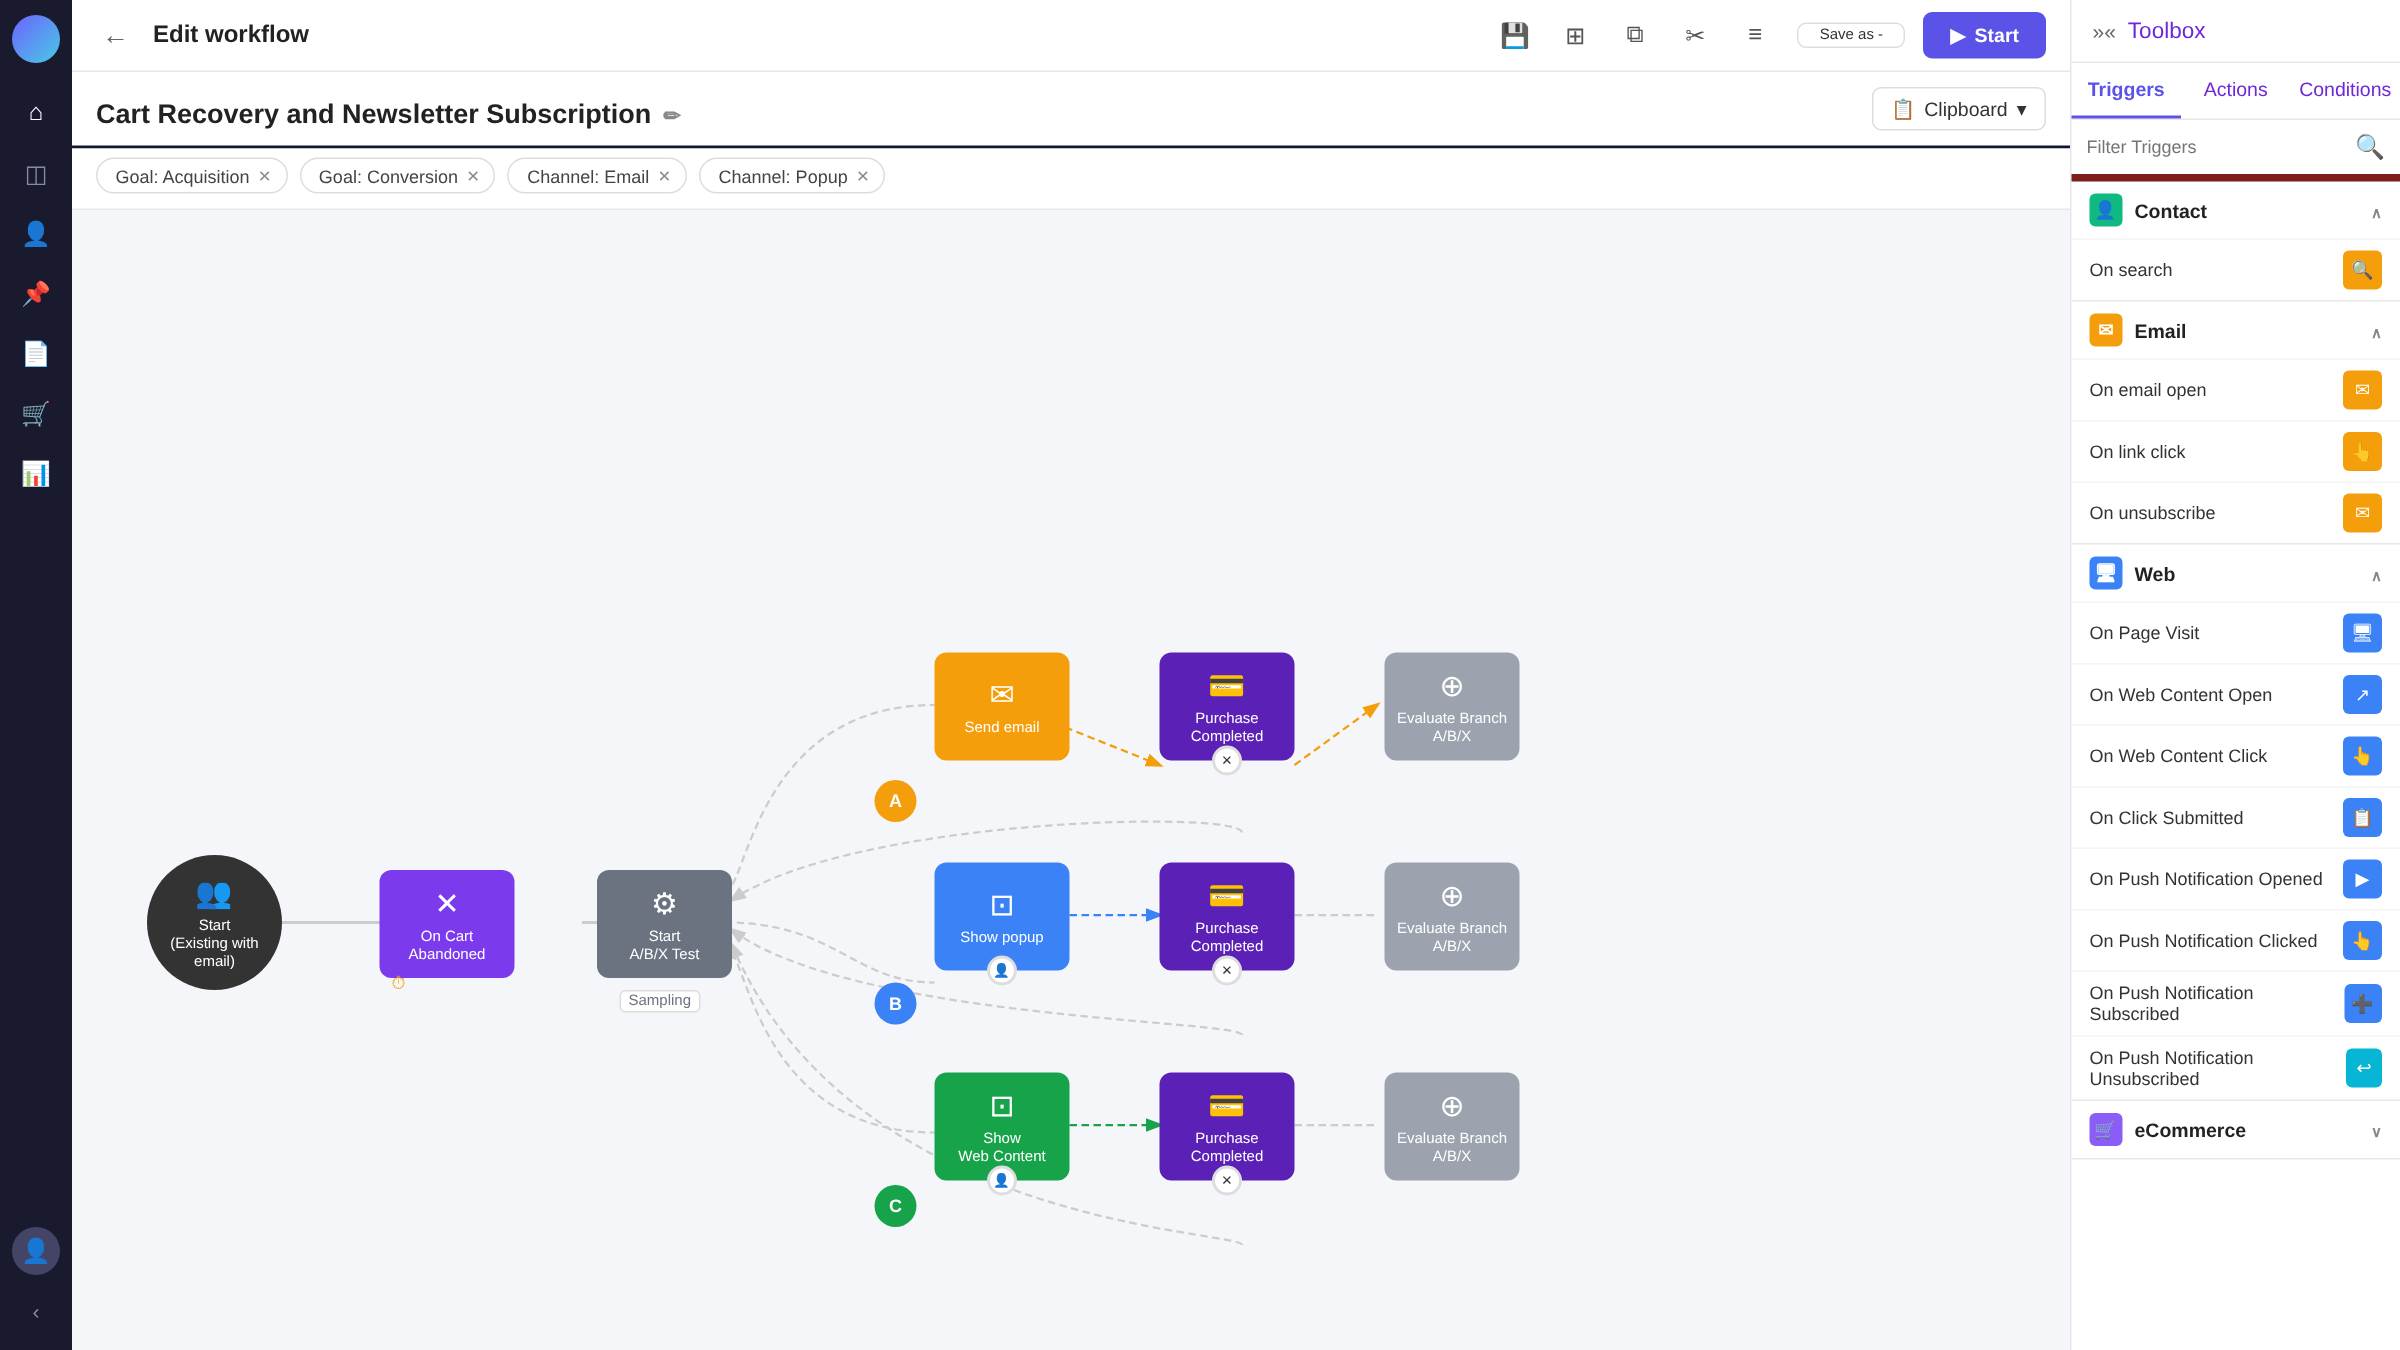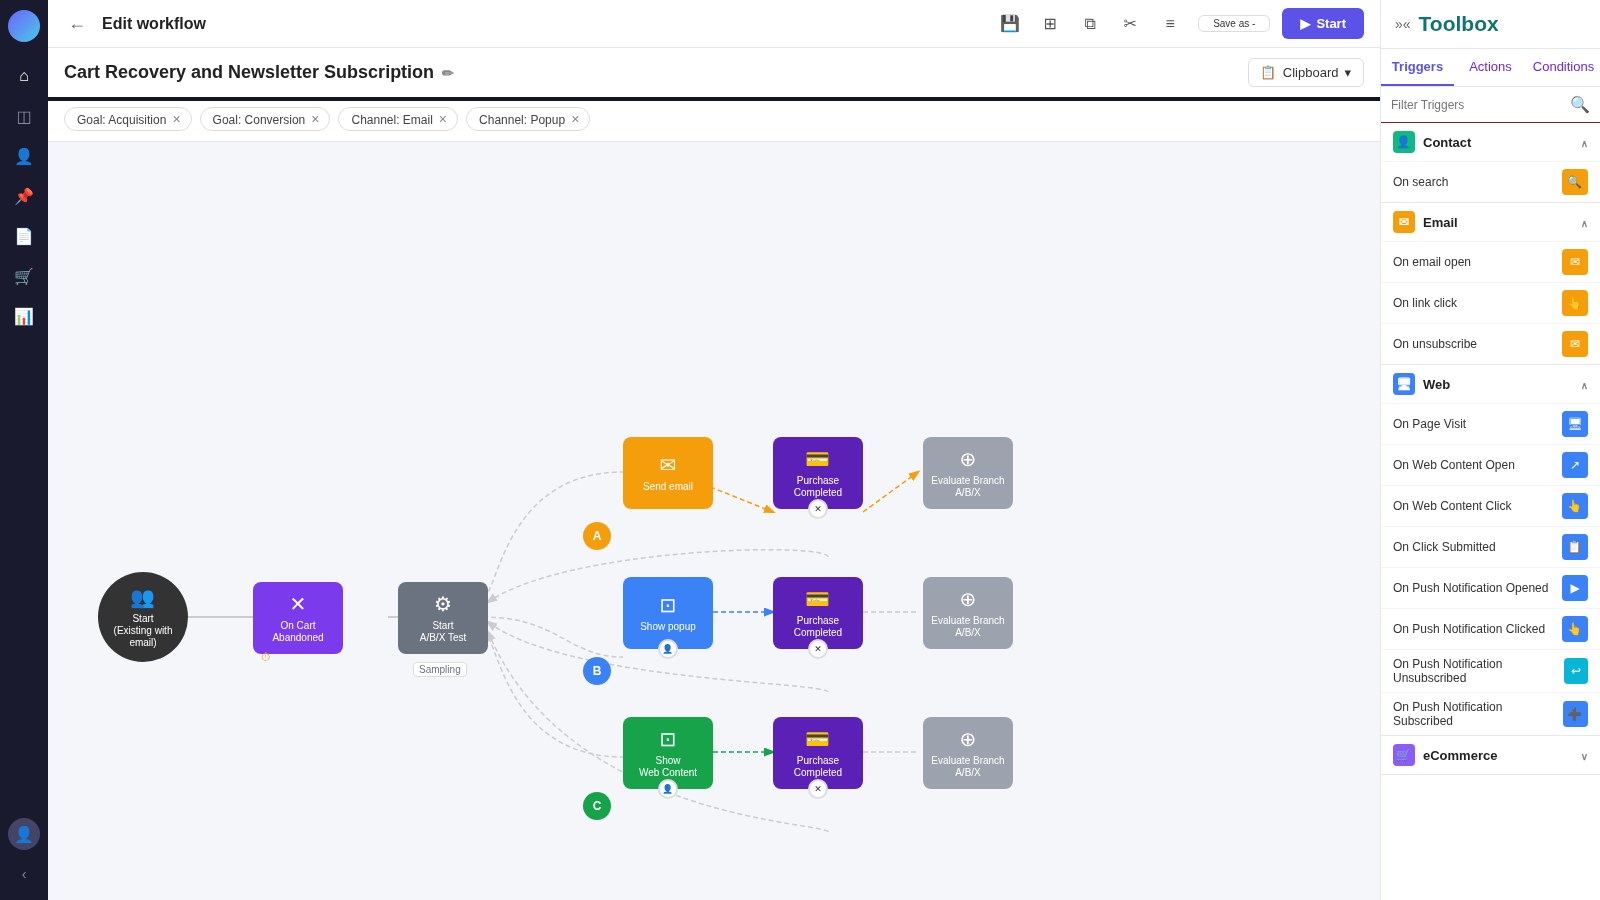--- a/index.html
+++ b/index.html
@@ -89,23 +89,23 @@
       background: #5b52e8; color: #fff;
       border: none; padding: 8px 18px;
       border-radius: 6px; font-size: 13px; font-weight: 600;
       cursor: pointer; display: flex; align-items: center; gap: 6px;
     }
 
     
     .canvas-header {
       background: #fff;
       padding: 10px 16px;
-      border-bottom: 4px solid #0f172a;
+      border-bottom: 2px solid #0f172a;
       display: flex;
-      align-items: center;
+      align-items: flex-end;
       justify-content: space-between;
       flex-shrink: 0;
     }
     .workflow-title {
       font-size: 18px; font-weight: 600; color: #222;
       display: flex; align-items: center; gap: 8px;
     }
     .edit-icon { color: #888; font-size: 14px; cursor: pointer; }
     .clipboard-btn {
       border: 1px solid #ddd; background: #fff;
@@ -237,39 +237,39 @@
       flex-direction: column;
       flex-shrink: 0;
     }
     .toolbox-header {
       padding: 12px 14px;
       display: flex; align-items: center; gap: 8px;
       border-bottom: 1px solid #e5e7eb;
     }
     .toolbox-collapse { color: #666; font-size: 14px; cursor: pointer; }
     .toolbox-title {
-      font-size: 21px; font-weight: 700; color: #0f766e;
+      font-size: 15px; font-weight: 400; color: #6d28d9;
     }
     .toolbox-tabs {
       display: flex;
       border-bottom: 1px solid #e5e7eb;
     }
     .toolbox-tab {
       flex: 1; text-align: center;
       padding: 10px 0;
       font-size: 13px; cursor: pointer; color: #6d28d9;
       border-bottom: 2px solid transparent;
     }
     .toolbox-tab.active {
       color: #5b52e8; border-bottom: 2px solid #5b52e8; font-weight: 600;
     }
     .toolbox-search {
       padding: 8px 10px;
       display: flex; align-items: center;
-      border-bottom: 1px solid #7f1d1d;
+      border-bottom: 5px solid #7f1d1d;
       gap: 22px;
     }
     .toolbox-search input {
       flex: 1; border: none; outline: none;
       font-size: 12px; color: #333;
       background: transparent;
     }
     .search-icon-btn {
       color: #f59e0b; font-size: 16px; cursor: pointer;
     }
@@ -587,26 +587,26 @@
       </div>
       <div class="trigger-item">
         <span>On Push Notification Opened</span>
         <div class="trigger-icon-btn ti-blue">▶</div>
       </div>
       <div class="trigger-item">
         <span>On Push Notification Clicked</span>
         <div class="trigger-icon-btn ti-blue">👆</div>
       </div>
       <div class="trigger-item">
+        <span>On Push Notification Subscribed</span>
+        <div class="trigger-icon-btn ti-blue">➕</div>
+      </div>
+      <div class="trigger-item">
         <span>On Push Notification Unsubscribed</span>
         <div class="trigger-icon-btn ti-teal">↩</div>
-      </div>
-      <div class="trigger-item">
-        <span>On Push Notification Subscribed</span>
-        <div class="trigger-icon-btn ti-blue">➕</div>
       </div>
     </div>
 
     <div class="toolbox-section">
       <div class="section-header">
         <div class="section-header-left">
           <div class="section-icon section-icon-ecommerce">🛒</div>
           <span>eCommerce</span>
         </div>
         <span class="chevron-right"></span>

